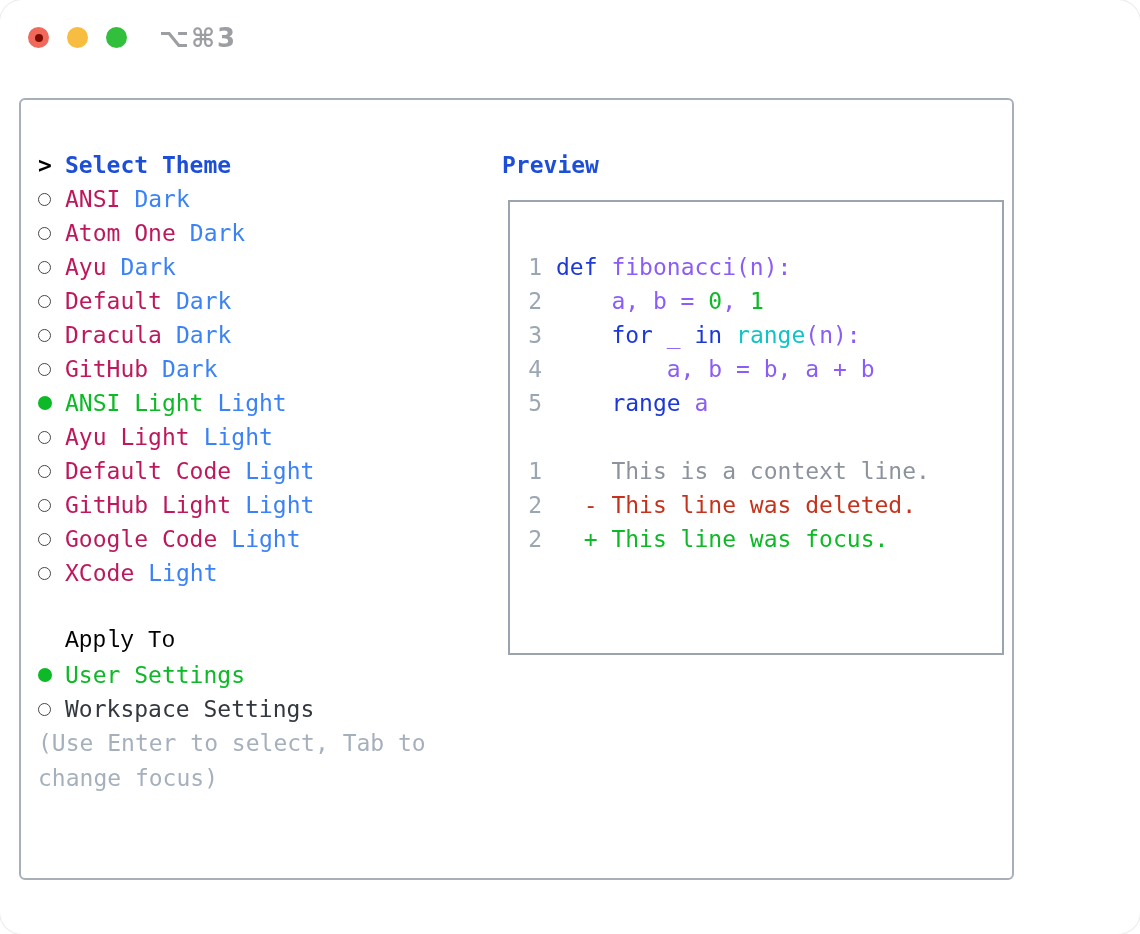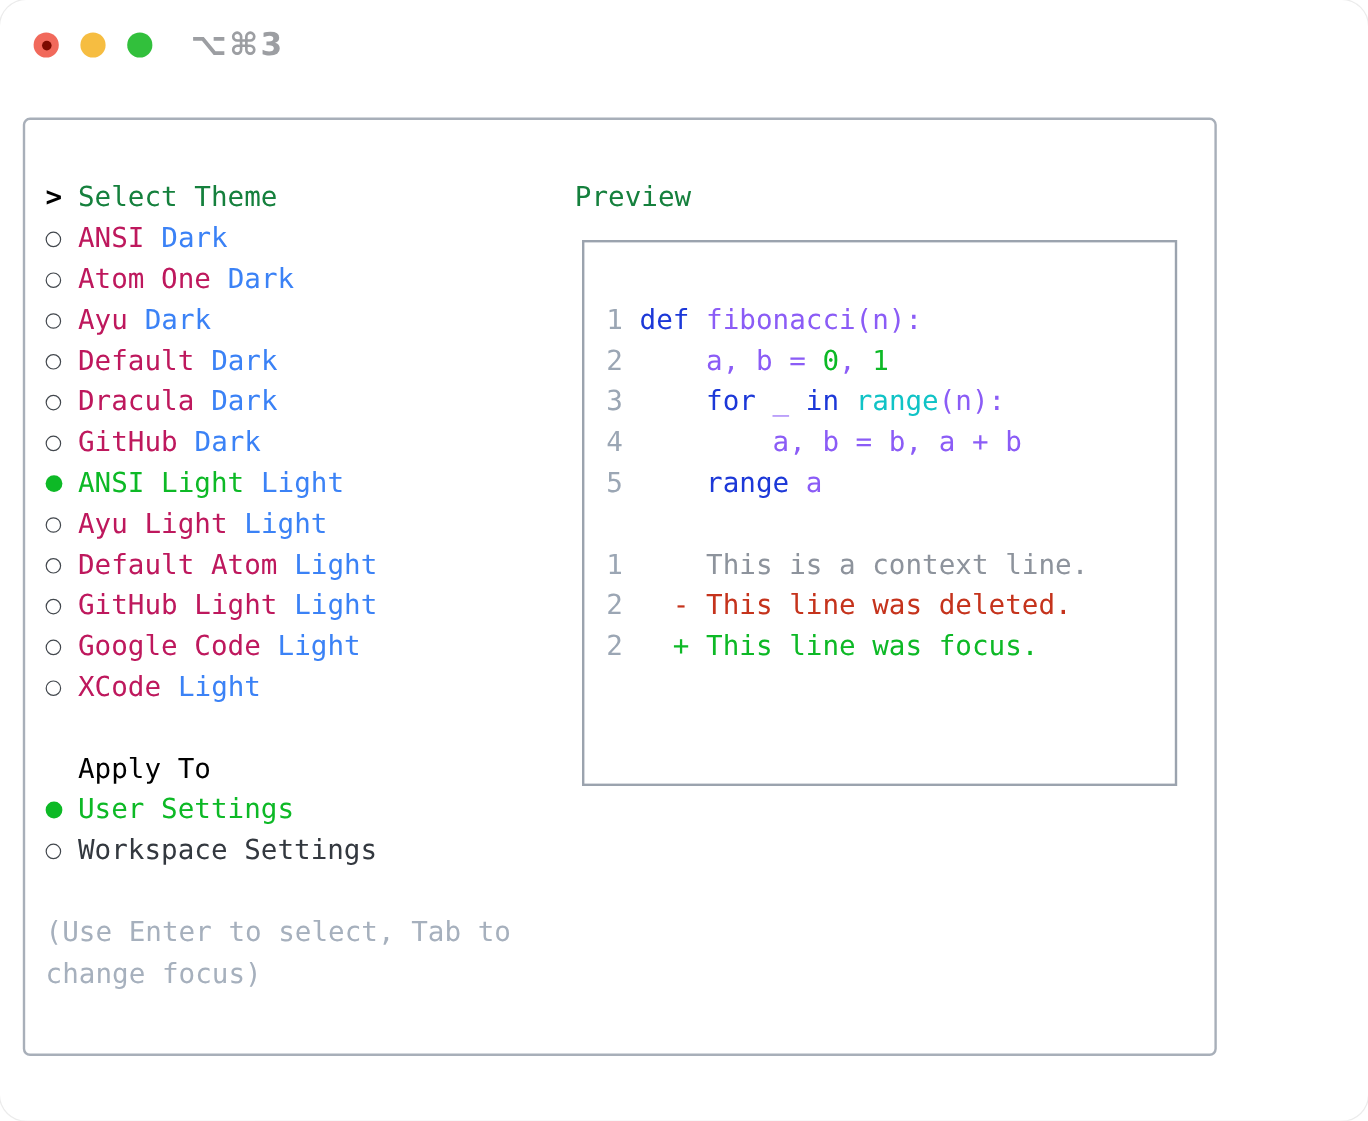--- a/index.html
+++ b/index.html
@@ -64,21 +64,21 @@
     border: 2px solid #a8afb9;
     border-radius: 6px;
     background: #ffffff;
   }
   .col {
     position: absolute;
     top: 48px;
     font-size: 23px;
   }
   .left-col  { left: 17px;  width: 455px; }
-  .right-col { left: 458px; width: 495px; }
+  .right-col { left: 481px; width: 495px; }
 
   .row {
     height: 34px;
     display: flex;
     align-items: center;
     white-space: pre;
   }
   .icon-box {
     width: 27px;
     display: flex;
@@ -90,30 +90,29 @@
     border: 1.5px solid #42474d;
     border-radius: 50%;
     box-sizing: border-box;
   }
   .radio.filled {
     width: 14px; height: 14px;
     border: none;
     background: #0db926;
   }
   .prompt { color: #000000; font-weight: bold; }
-  .header { color: #15803d; font-weight: normal; }
+  .header { color: #1d4ed8; font-weight: bold; }
   .theme-name { color: #be185d; }
   .variant { color: #3b82f6; margin-left: 14px; }
   .selected .theme-name { color: #0db926; }
-  .subheader { color: #000000; }
+  .subheader { color: #000000; font-family: Liberation Mono, monospace; }
   .option-label { color: #33383f; }
   .selected .option-label { color: #0db926; text-align: center; }
   .spacer { height: 34px; }
   .hint {
-    margin-top: 34px;
     width: 450px;
     color: #a6b0bd;
     line-height: 35px;
     white-space: normal;
   }
   
   .preview-box {
     margin-left: 6px;
     margin-top: 18px;
     width: 474px;
@@ -205,21 +204,21 @@
         <span class="theme-name">ANSI Light</span>
         <span class="variant">Light</span>
       </div>
       <div class="row">
         <span class="icon-box"><span class="radio"></span></span>
         <span class="theme-name">Ayu Light</span>
         <span class="variant">Light</span>
       </div>
       <div class="row">
         <span class="icon-box"><span class="radio"></span></span>
-        <span class="theme-name">Default Atom</span>
+        <span class="theme-name">Default Code</span>
         <span class="variant">Light</span>
       </div>
       <div class="row">
         <span class="icon-box"><span class="radio"></span></span>
         <span class="theme-name">GitHub Light</span>
         <span class="variant">Light</span>
       </div>
       <div class="row">
         <span class="icon-box"><span class="radio"></span></span>
         <span class="theme-name">Google Code</span>

